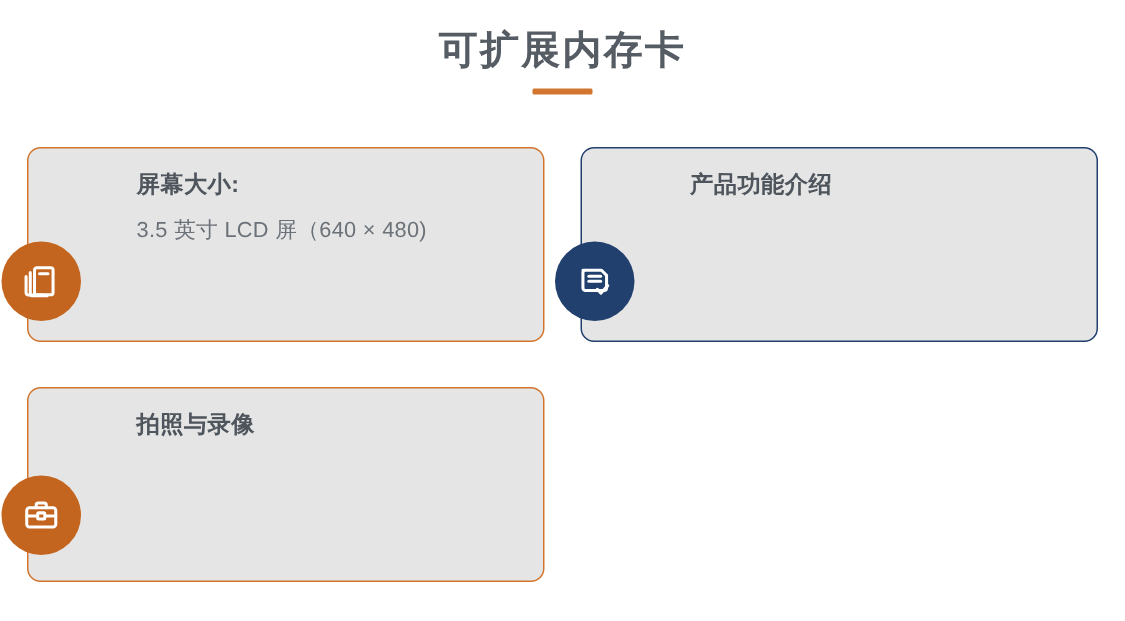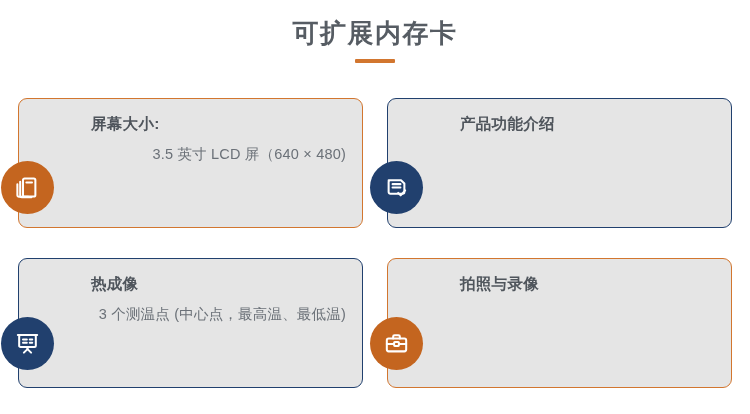--- a/index.html
+++ b/index.html
@@ -99,21 +99,20 @@
     white-space: nowrap;
   }
 
   .card-text {
     font-size: 14.5px;
     font-weight: 400;
     color: #6b7178;
     line-height: 25px;
     letter-spacing: 0.2px;
     word-break: break-all;
-    text-align: right;
   }
 
   
   .card-1 .card-badge { top: 62px; transform: none; }
   .card-2 .card-badge { top: 62px; transform: none; }
   .card-3 .card-badge { top: 58px; transform: none; }
   .card-4 .card-badge { top: 58px; transform: none; }
 </style>
 </head>
 <body>
@@ -145,37 +144,20 @@
         <svg width="27" height="27" viewBox="0 0 24 24" fill="none" stroke="#ffffff" stroke-width="1.8" stroke-linecap="round" stroke-linejoin="round">
           <path d="M5 5.5h11l3 3V16a1.5 1.5 0 0 1-1.5 1.5H6.5A1.5 1.5 0 0 1 5 16V7a1.5 1.5 0 0 1 1.5-1.5z"></path>
           <path d="M8.5 9h7"></path>
           <path d="M8.5 12h7"></path>
           <path d="M13.5 16.8l2.2 2.2 4-4.4"></path>
         </svg>
       </div>
       <div class="card-title">产品功能介绍</div>
     </div>
 
-    <div class="card navy card-3">
-      <div class="card-badge">
-        <svg width="27" height="27" viewBox="0 0 24 24" fill="none" stroke="#ffffff" stroke-width="1.8" stroke-linecap="round" stroke-linejoin="round">
-          <path d="M3.4 4.5h17.2"></path>
-          <rect x="4.6" y="4.5" width="14.8" height="10.6" rx="1.2"></rect>
-          <path d="M8 8.4h3.4"></path>
-          <path d="M8 11.4h3.4"></path>
-          <path d="M14 8.4h2.2"></path>
-          <path d="M14 11.4h2.2"></path>
-          <path d="M12 15.1v1.9"></path>
-          <path d="M12 17l-3.2 3.1"></path>
-          <path d="M12 17l3.2 3.1"></path>
-        </svg>
-      </div>
-      <div class="card-title">热成像</div>
-      <div class="card-text">3 个测温点 (中心点，最高温、最低温)</div>
-    </div>
 
     <div class="card card-4">
       <div class="card-badge">
         <svg width="27" height="27" viewBox="0 0 24 24" fill="none" stroke="#ffffff" stroke-width="1.8" stroke-linecap="round" stroke-linejoin="round">
           <rect x="3.4" y="7.6" width="17.2" height="11.4" rx="1.6"></rect>
           <path d="M9 7.6V6a1.3 1.3 0 0 1 1.3-1.3h3.4A1.3 1.3 0 0 1 15 6v1.6"></path>
           <path d="M3.4 12.4h17.2"></path>
           <rect x="9.9" y="10.6" width="4.2" height="3.6" rx="0.6" fill="#c4651f" stroke="#ffffff"></rect>
         </svg>
       </div>

